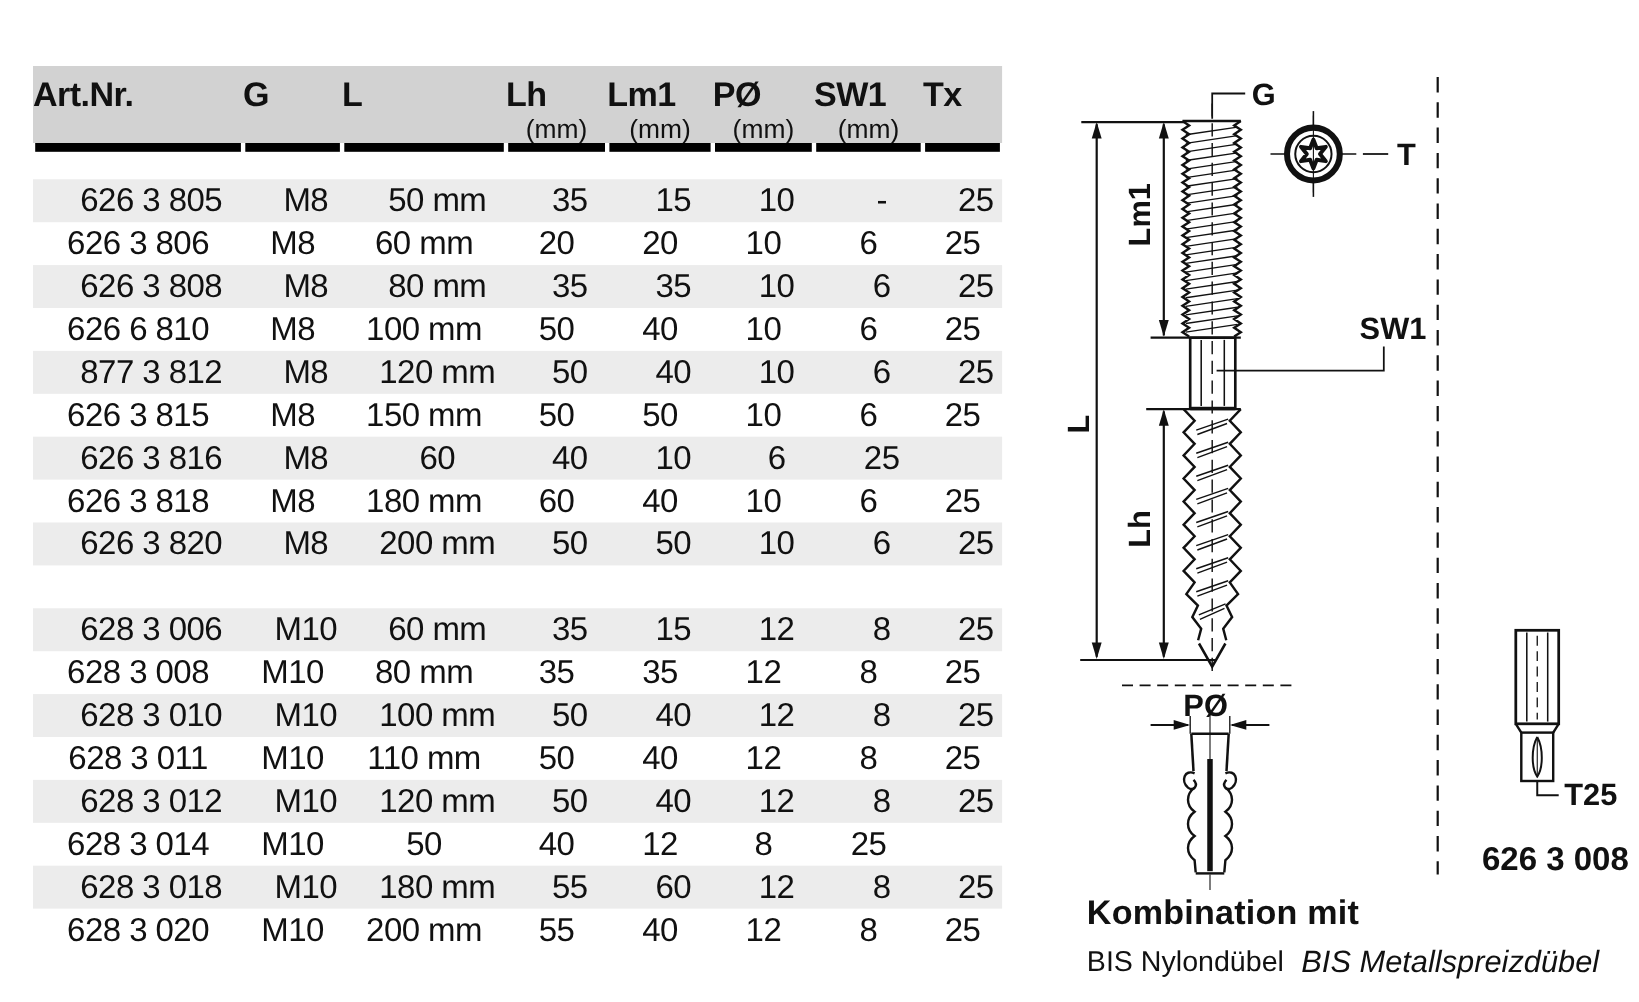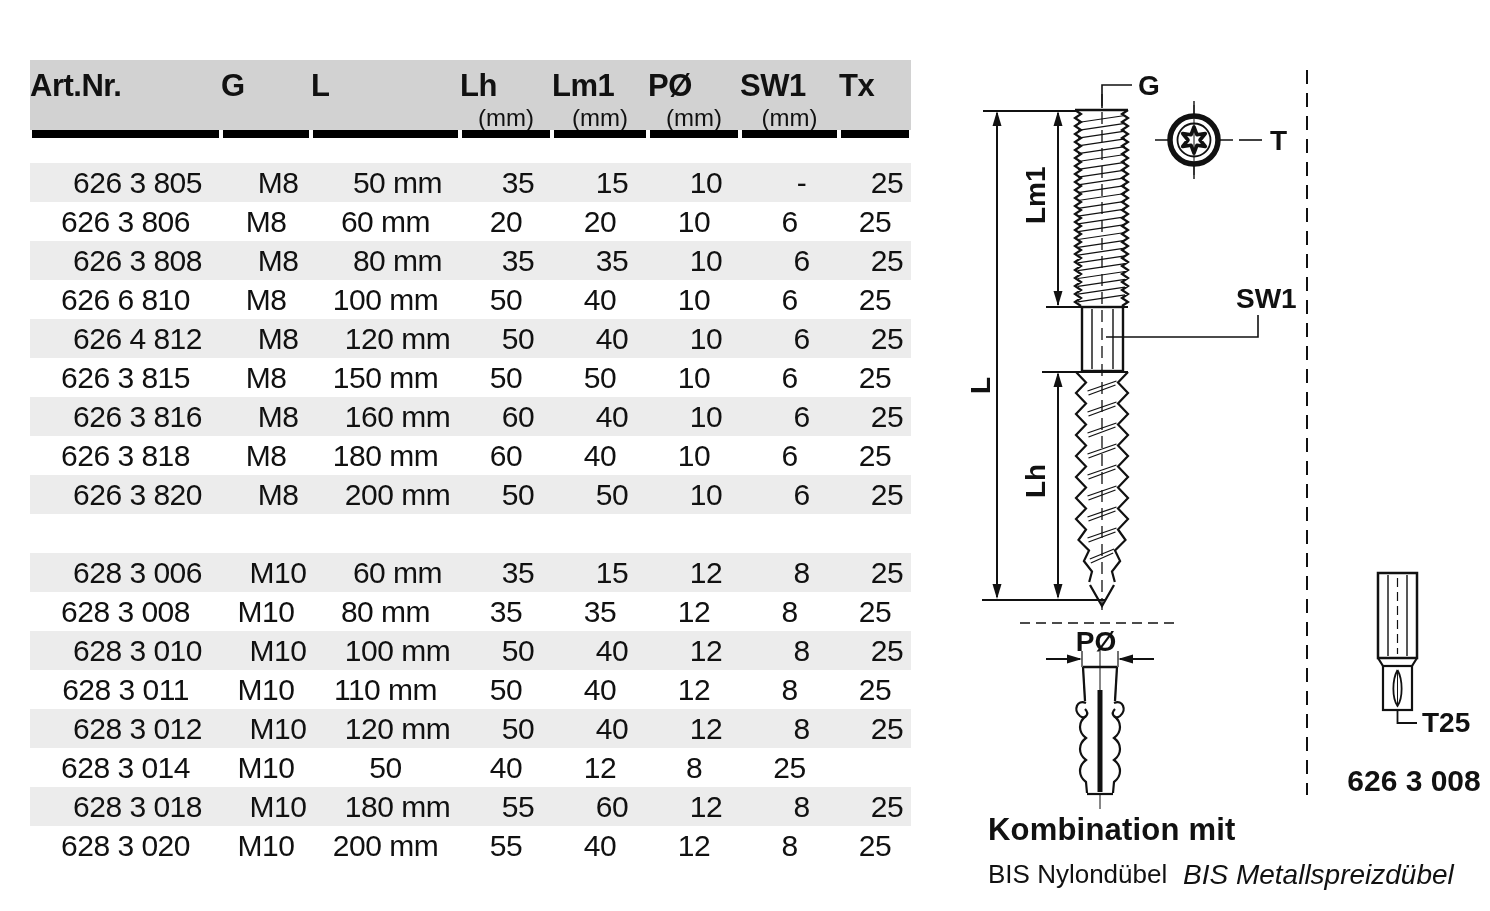--- a/index.html
+++ b/index.html
@@ -114,21 +114,21 @@
           <div class="cell">626 6 810</div>
           <div class="cell">M8</div>
           <div class="cell">100 mm</div>
           <div class="cell">50</div>
           <div class="cell">40</div>
           <div class="cell">10</div>
           <div class="cell">6</div>
           <div class="cell">25</div>
         </div>
         <div class="grid-row row striped">
-          <div class="cell">626 4 812</div>
+          <div class="cell">877 3 812</div>
           <div class="cell">M8</div>
           <div class="cell">120 mm</div>
           <div class="cell">50</div>
           <div class="cell">40</div>
           <div class="cell">10</div>
           <div class="cell">6</div>
           <div class="cell">25</div>
         </div>
         <div class="grid-row row">
           <div class="cell">626 3 815</div>
@@ -136,21 +136,20 @@
           <div class="cell">150 mm</div>
           <div class="cell">50</div>
           <div class="cell">50</div>
           <div class="cell">10</div>
           <div class="cell">6</div>
           <div class="cell">25</div>
         </div>
         <div class="grid-row row striped">
           <div class="cell">626 3 816</div>
           <div class="cell">M8</div>
-          <div class="cell">160 mm</div>
           <div class="cell">60</div>
           <div class="cell">40</div>
           <div class="cell">10</div>
           <div class="cell">6</div>
           <div class="cell">25</div>
         </div>
         <div class="grid-row row">
           <div class="cell">626 3 818</div>
           <div class="cell">M8</div>
           <div class="cell">180 mm</div>

